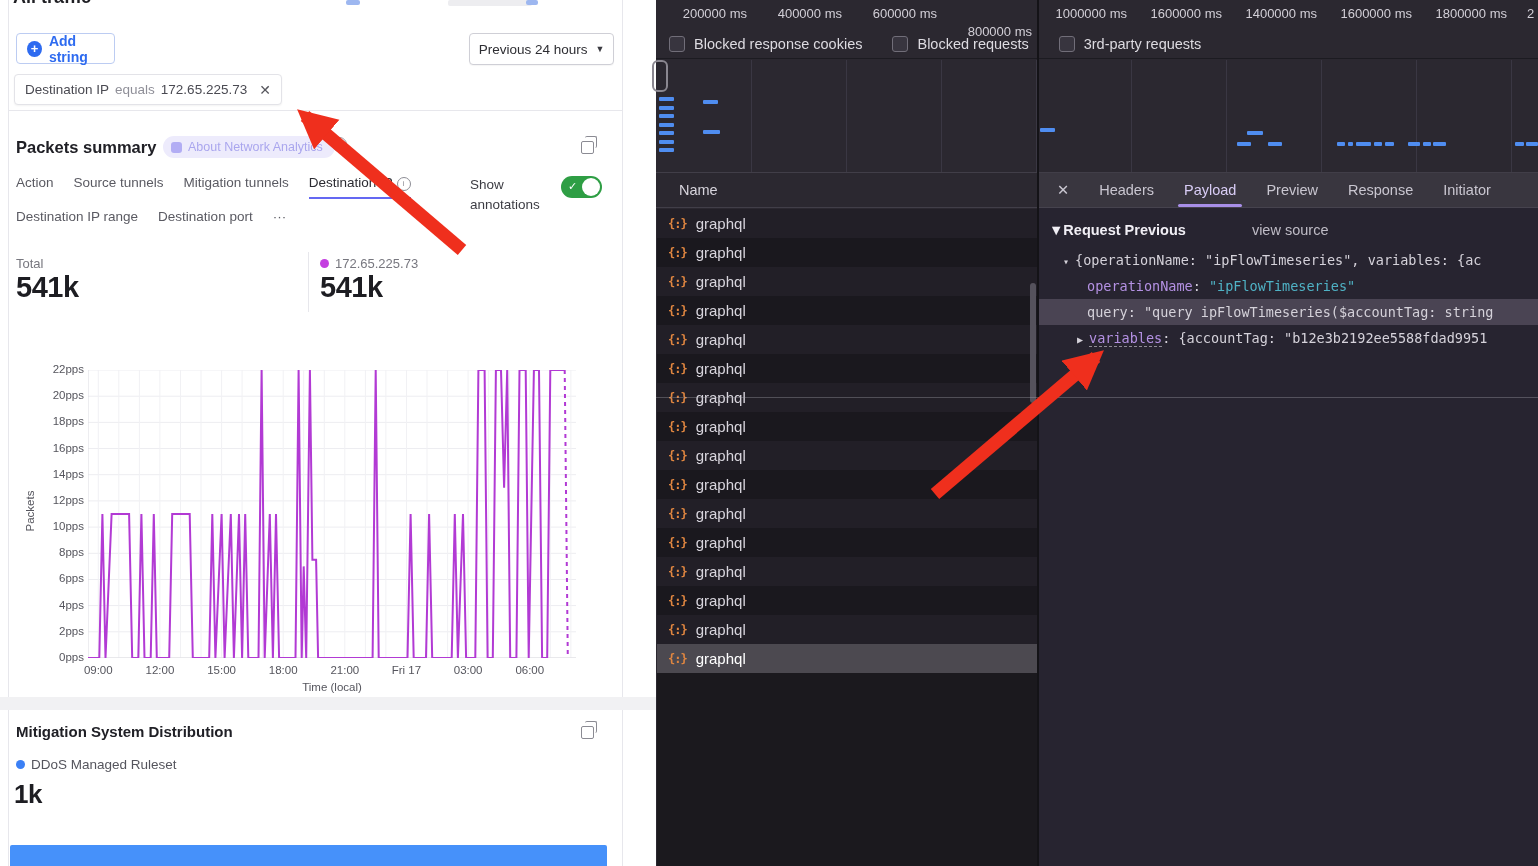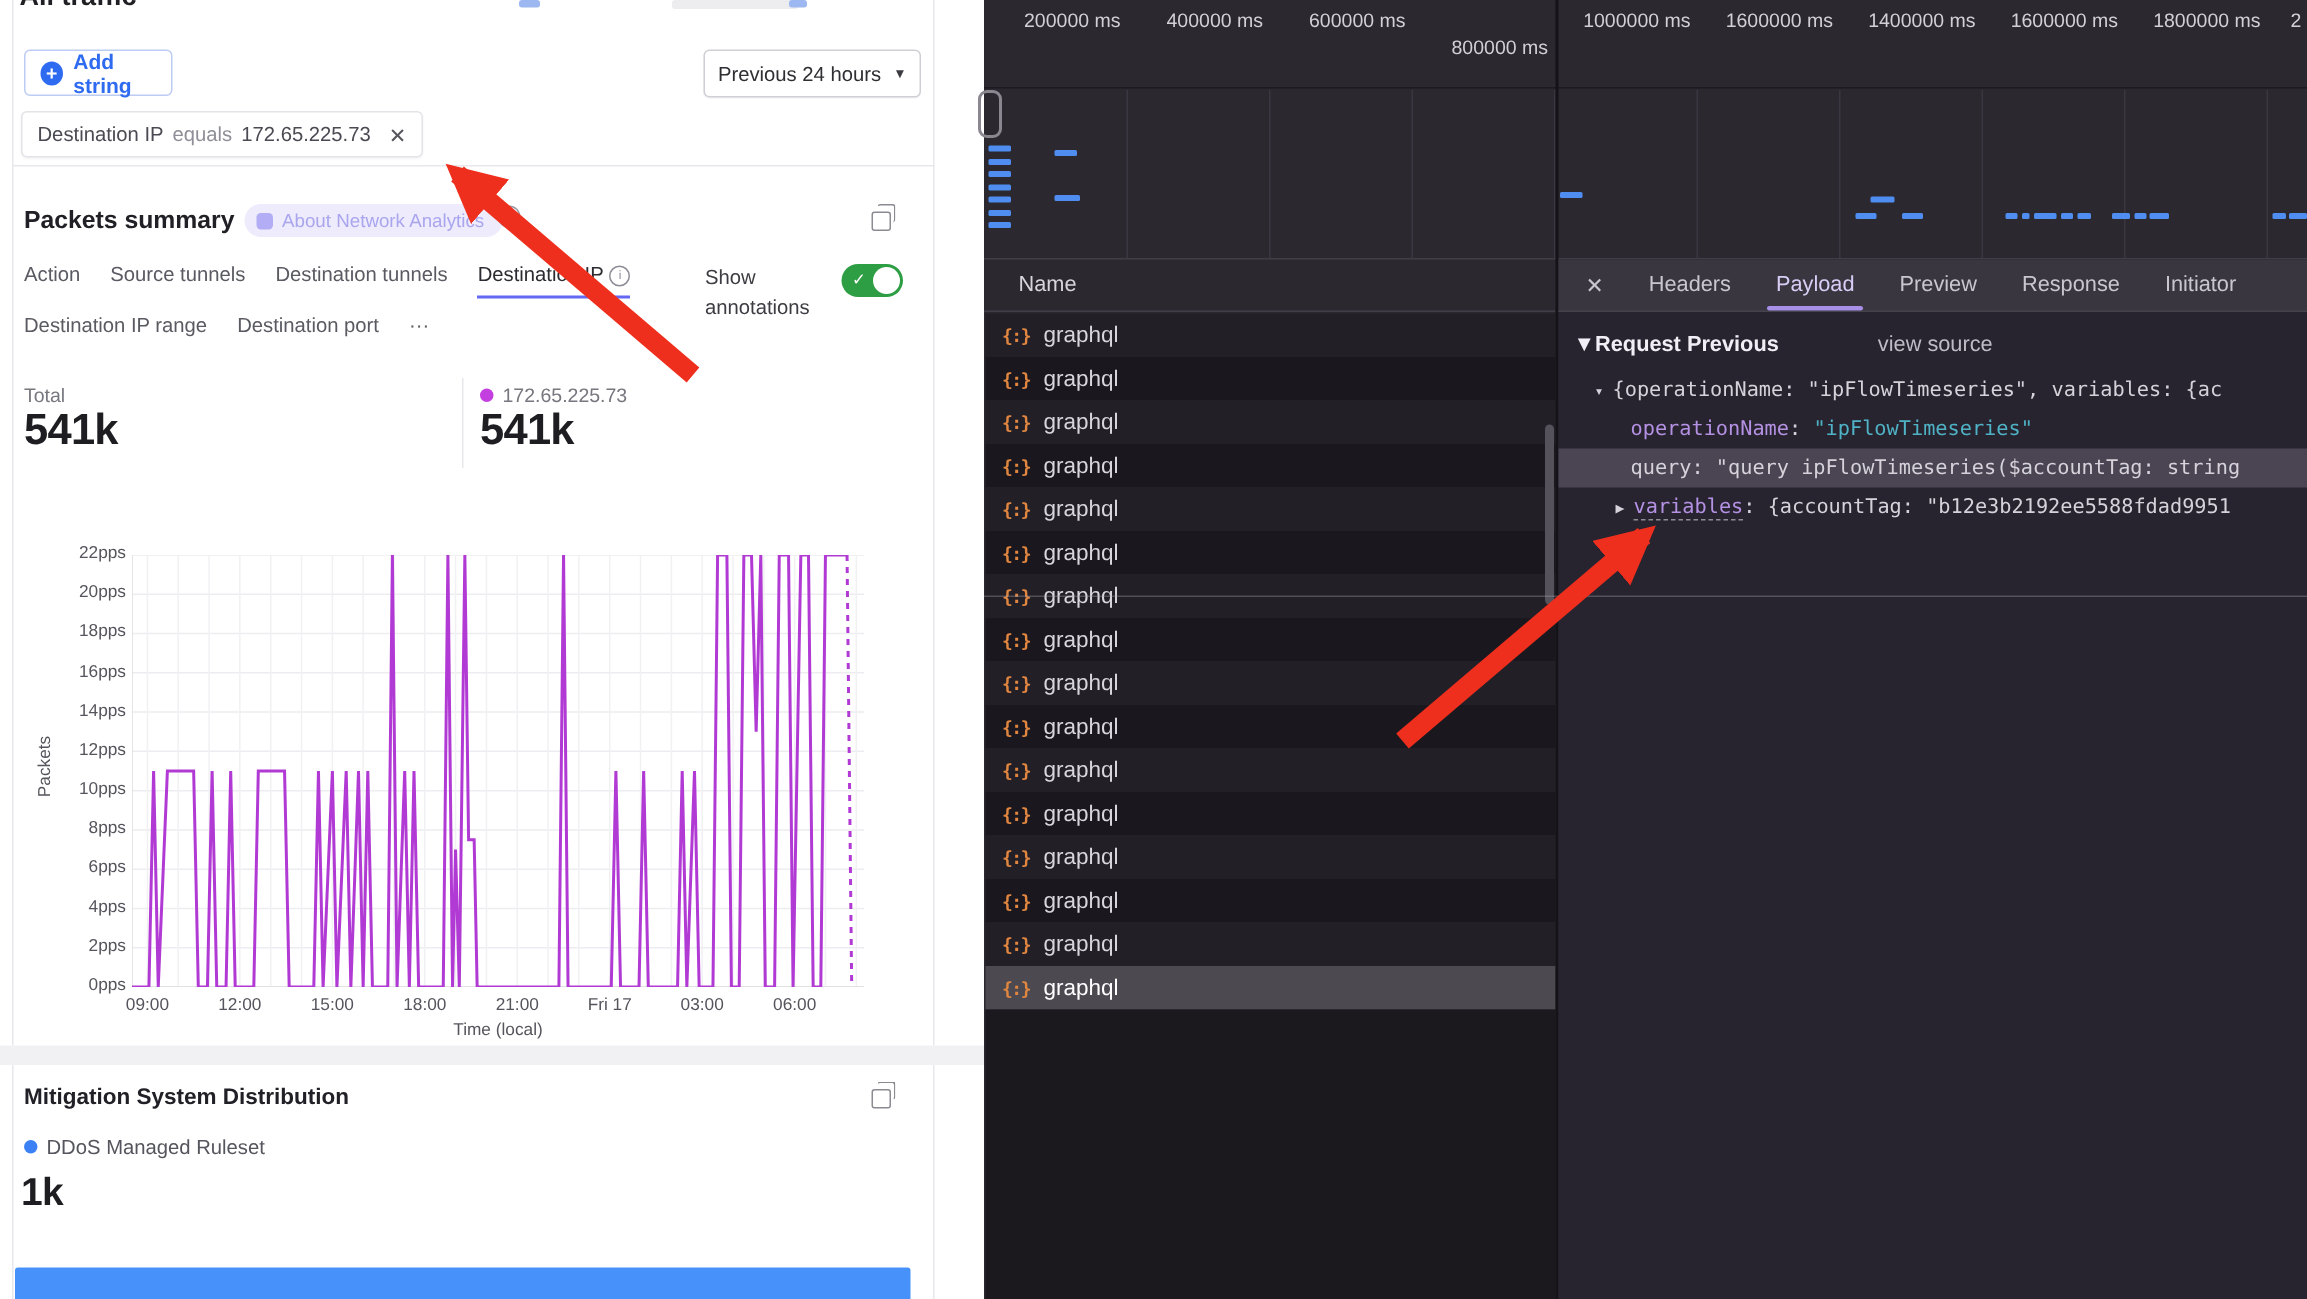--- a/index.html
+++ b/index.html
@@ -141,21 +141,21 @@
   <div class="badge">
     <span class="bico"></span>
     <span>About Network Analytics</span>
   </div>
   <div class="clock-ico"></div>
   <div class="copy-ico" style="left:581px;top:141px;"></div>
 
   <div class="tabs1" id="tabs1">
       <span class="tab">Action</span>
       <span class="tab">Source tunnels</span>
-      <span class="tab">Destination tunnels</span>
+      <span class="tab">Mitigation tunnels</span>
       <span class="tab active">Destination IP<span class="info-ico">i</span></span>
     </div>
   <div class="tabs2" id="tabs2">
       <span class="tab">Destination IP range</span>
       <span class="tab">Destination port</span>
       <span class="tab">···</span>
     </div>
 
   <div class="show-ann">Show annotations</div>
   <div class="toggle">
@@ -250,20 +250,34 @@
   <div class="card-line" style="left:622px;top:710px;width:1px;height:156px;"></div>
   <div class="sec-title" style="left:16px;top:723px;font-size:15px;">Mitigation System Distribution</div>
   <div class="copy-ico" style="left:581px;top:726px;"></div>
   <div class="abs" style="left:16px;top:757px;font-size:13.5px;color:#55555d;">
     <span class="dot" id="mitdot" style="background: rgb(59, 128, 245);"></span><span>DDoS Managed Ruleset</span>
   </div>
   <div class="abs stat-value" style="left:14px;top:779px;font-size:26px;">1k</div>
   <div class="mit-bar" id="mitbar" style="background: rgb(70, 145, 250); width: 597px;"></div>
 
   <div class="dt">
+    <div class="dt-checks" id="checks">
+        <label class="dt-check">
+          <span class="cbox"></span>
+          <span>Blocked response cookies</span>
+        </label>
+        <label class="dt-check">
+          <span class="cbox"></span>
+          <span>Blocked requests</span>
+        </label>
+        <label class="dt-check">
+          <span class="cbox"></span>
+          <span>3rd-party requests</span>
+        </label>
+      </div>
     <div class="hline" style="left:0;top:58px;width:882px;background:#1c1b21;"></div>
     <div id="ruler">
         <div class="vline" style="left: 95px; top: 60px; height: 112px;"></div>
         <div class="vline" style="left: 190px; top: 60px; height: 112px;"></div>
         <div class="vline" style="left: 285px; top: 60px; height: 112px;"></div>
         <div class="vline" style="left: 380px; top: 60px; height: 112px;"></div>
         <div class="vline" style="left: 475px; top: 60px; height: 112px;"></div>
         <div class="vline" style="left: 570px; top: 60px; height: 112px;"></div>
         <div class="vline" style="left: 665px; top: 60px; height: 112px;"></div>
         <div class="vline" style="left: 760px; top: 60px; height: 112px;"></div>

